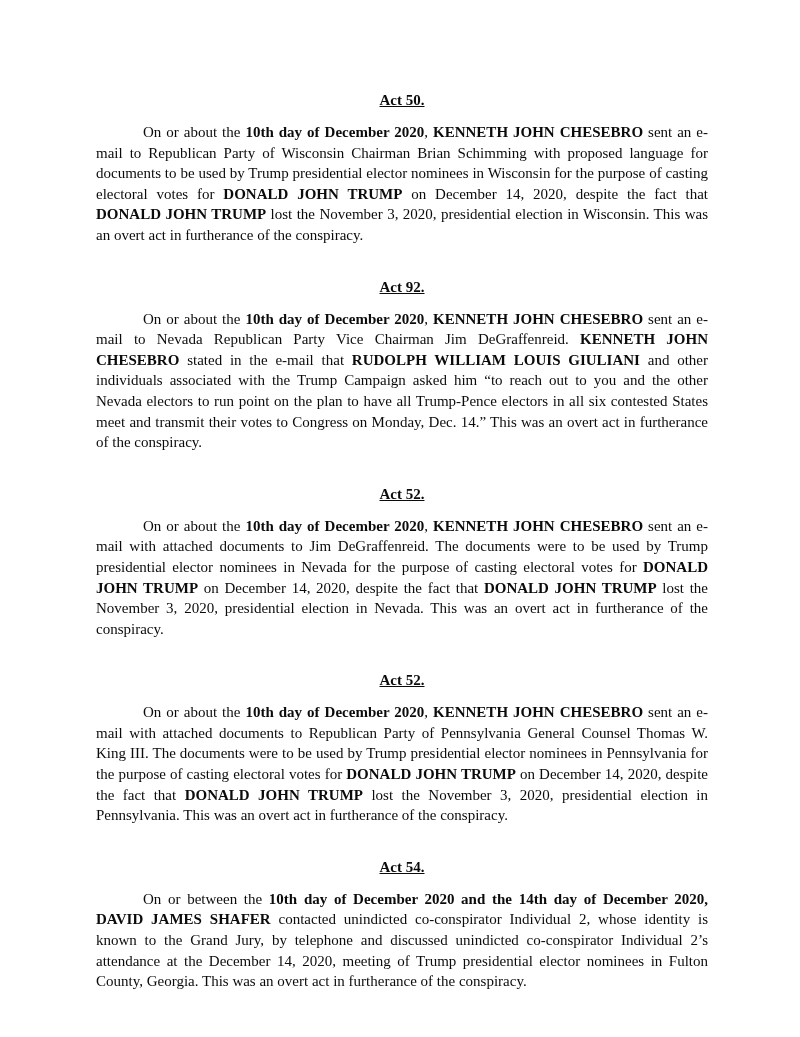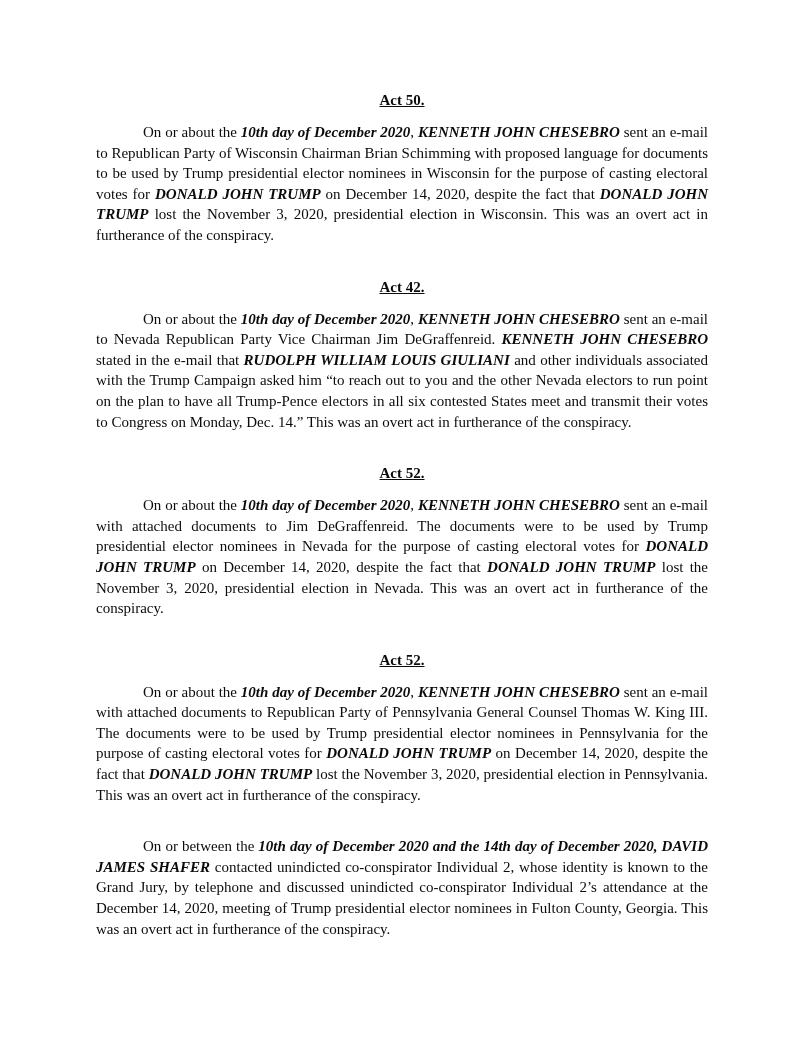--- a/index.html
+++ b/index.html
@@ -34,48 +34,49 @@
   .act-heading .underline {
     text-decoration: underline;
   }
   .act-paragraph {
     margin: 12px 0 31px 0;
     font-size: 15px;
     line-height: 20.6px;
     text-align: justify;
     text-indent: 47px;
   }
-  .act-paragraph b { font-weight: bold; font-style: italic; }
+  .act-paragraph b { font-weight: bold; }
   .page-number {
     position: absolute;
     left: 0;
     width: 100%;
     top: 966px;
     text-align: center;
     font-size: 15px;
   }
 </style>
 </head>
 <body>
 
 <div class="page">
   <div class="content" id="acts-container">
       <section class="act">
         <div class="act-heading"><span class="underline">Act 50.</span></div>
         <p class="act-paragraph"><span>On or about the </span><b>10th day of December 2020</b><span>, </span><b>KENNETH JOHN CHESEBRO</b><span> sent an e-mail to Republican Party of Wisconsin Chairman Brian Schimming with proposed language for documents to be used by Trump presidential elector nominees in Wisconsin for the purpose of casting electoral votes for </span><b>DONALD JOHN TRUMP</b><span> on December 14, 2020, despite the fact that </span><b>DONALD JOHN TRUMP</b><span> lost the November 3, 2020, presidential election in Wisconsin. This was an overt act in furtherance of the conspiracy.</span></p>
       </section>
       <section class="act">
-        <div class="act-heading"><span class="underline">Act 42.</span></div>
+        <div class="act-heading"><span class="underline">Act 92.</span></div>
         <p class="act-paragraph"><span>On or about the </span><b>10th day of December 2020</b><span>, </span><b>KENNETH JOHN CHESEBRO</b><span> sent an e-mail to Nevada Republican Party Vice Chairman Jim DeGraffenreid. </span><b>KENNETH JOHN CHESEBRO</b><span> stated in the e-mail that </span><b>RUDOLPH WILLIAM LOUIS GIULIANI</b><span> and other individuals associated with the Trump Campaign asked him “to reach out to you and the other Nevada electors to run point on the plan to have all Trump-Pence electors in all six contested States meet and transmit their votes to Congress on Monday, Dec. 14.” This was an overt act in furtherance of the conspiracy.</span></p>
       </section>
       <section class="act">
         <div class="act-heading"><span class="underline">Act 52.</span></div>
         <p class="act-paragraph"><span>On or about the </span><b>10th day of December 2020</b><span>, </span><b>KENNETH JOHN CHESEBRO</b><span> sent an e-mail with attached documents to Jim DeGraffenreid. The documents were to be used by Trump presidential elector nominees in Nevada for the purpose of casting electoral votes for </span><b>DONALD JOHN TRUMP</b><span> on December 14, 2020, despite the fact that </span><b>DONALD JOHN TRUMP</b><span> lost the November 3, 2020, presidential election in Nevada. This was an overt act in furtherance of the conspiracy.</span></p>
       </section>
       <section class="act">
         <div class="act-heading"><span class="underline">Act 52.</span></div>
         <p class="act-paragraph"><span>On or about the </span><b>10th day of December 2020</b><span>, </span><b>KENNETH JOHN CHESEBRO</b><span> sent an e-mail with attached documents to Republican Party of Pennsylvania General Counsel Thomas W. King III. The documents were to be used by Trump presidential elector nominees in Pennsylvania for the purpose of casting electoral votes for </span><b>DONALD JOHN TRUMP</b><span> on December 14, 2020, despite the fact that </span><b>DONALD JOHN TRUMP</b><span> lost the November 3, 2020, presidential election in Pennsylvania. This was an overt act in furtherance of the conspiracy.</span></p>
       </section>
       <section class="act">
+        <div class="act-heading"><span class="underline">Act 54.</span></div>
         <p class="act-paragraph"><span>On or between the </span><b>10th day of December 2020 and the 14th day of December 2020,</b><span> </span><b>DAVID JAMES SHAFER</b><span> contacted unindicted co-conspirator Individual 2, whose identity is known to the Grand Jury, by telephone and discussed unindicted co-conspirator Individual 2’s attendance at the December 14, 2020, meeting of Trump presidential elector nominees in Fulton County, Georgia. This was an overt act in furtherance of the conspiracy.</span></p>
       </section>
     </div>
 </div>
 
 </body></html>

